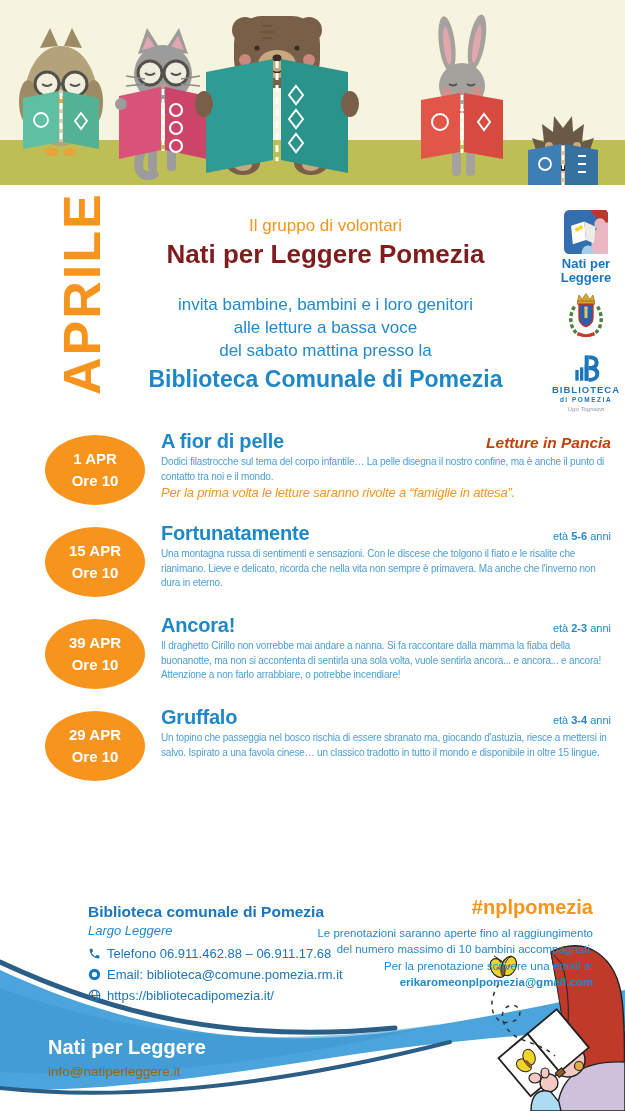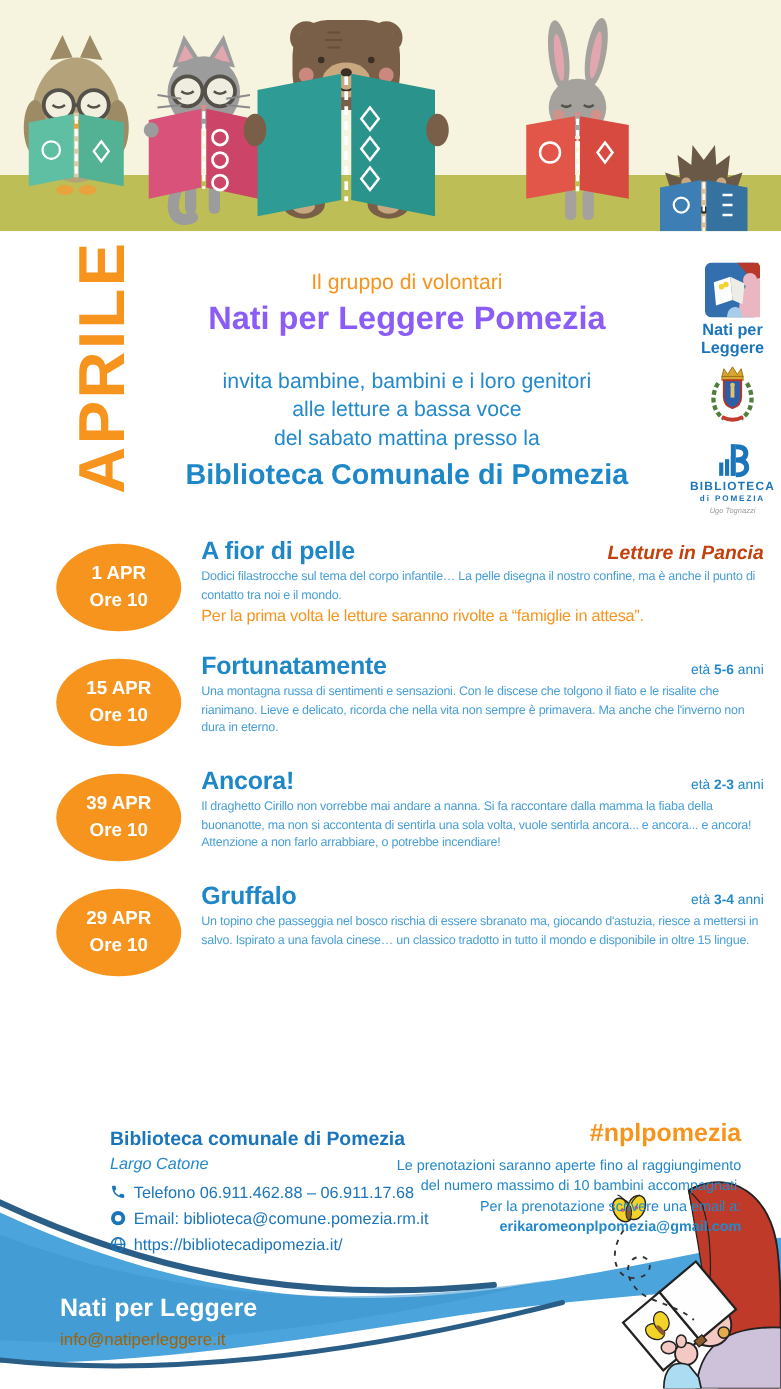--- a/index.html
+++ b/index.html
@@ -7,21 +7,21 @@
   .page{position:relative;width:625px;height:1111px;background:#fff;overflow:hidden;
         font-family:"Liberation Sans",sans-serif;}
   
   .banner{position:absolute;left:0;top:0;width:625px;height:185px;}
   
   .aprile{position:absolute;left:-13px;top:270px;width:190px;height:60px;line-height:60px;
           text-align:center;transform:rotate(-90deg);font-size:52px;font-weight:bold;
           color:#F7941D;letter-spacing:2px;}
   .header-center{position:absolute;left:118px;top:216px;width:415px;text-align:center;}
   .h-intro{color:#F7941D;font-size:17px;}
-  .h-group{color:#8b5cf6;font-size:26px;font-weight:bold;margin:3px 0 24px;}
+  .h-group{color:#7f1d1d;font-size:26px;font-weight:bold;margin:3px 0 24px;}
   .h-invite{color:#2389CB;font-size:17px;line-height:1.35;}
   .h-venue{color:#1E87C8;font-size:23px;font-weight:bold;margin-top:3px;}
   .logos{position:absolute;left:548px;top:210px;width:76px;display:flex;flex-direction:column;
          align-items:center;}
   .npl-label{margin-top:3px;font-size:13px;font-weight:bold;color:#1B75BB;line-height:1.08;text-align:center;}
   .crest{margin-top:6px;}
   .bib{margin-top:15px;display:flex;flex-direction:column;align-items:center;}
   .bib-t1{font-size:9.5px;font-weight:bold;color:#1B75BB;letter-spacing:1px;margin-top:2px;}
   .bib-t2{font-size:6.5px;font-weight:bold;color:#1B75BB;letter-spacing:1.5px;margin-top:1px;}
   .bib-t3{font-size:6px;color:#999;margin-top:3px;font-style:italic;}
@@ -31,21 +31,21 @@
   .badge{width:100px;min-width:100px;height:70px;border-radius:50%;background:#F7941D;color:#fff;
          font-weight:bold;font-size:15px;line-height:1.45;display:flex;flex-direction:column;
          justify-content:center;align-items:center;margin-top:5px;}
   .event-body{flex:1;}
   .event-head{display:flex;justify-content:space-between;align-items:baseline;}
   .event-title{font-size:20px;font-weight:bold;color:#1E87C8;letter-spacing:-0.2px;}
   .event-tag{color:#c2410c;font-style:italic;font-weight:bold;font-size:15.5px;}
   .event-age{color:#2389CB;font-size:11px;}
   .event-age b{font-weight:bold;}
   .event-desc{color:#4A9FD6;font-size:10px;letter-spacing:-0.2px;line-height:1.45;margin-top:2px;}
-  .event-note{color:#F7941D;font-size:13px;letter-spacing:-0.2px;line-height:1.45;}
+  .event-note{color:#F7941D;font-size:13px;letter-spacing:-0.2px;line-height:1.45;font-style:italic;}
   
   .waves{position:absolute;left:0;top:940px;z-index:1;}
   .person{position:absolute;left:465px;top:930px;z-index:2;}
   .library{position:absolute;left:88px;top:903px;z-index:3;}
   .lib-name{font-size:15.5px;font-weight:bold;color:#1B75BB;}
   .lib-addr{font-size:13px;font-style:italic;color:#2389CB;margin:2px 0 8px;}
   .contact-row{display:flex;align-items:center;gap:6px;color:#1B75BB;font-size:13px;margin-bottom:6px;}
   .booking{position:absolute;right:32px;top:876px;width:285px;text-align:right;z-index:3;margin-top:20px;}
   .hashtag{font-size:20px;font-weight:bold;color:#F7941D;margin-bottom:6px;}
   .booking-line{font-size:11.5px;color:#2389CB;line-height:1.42;}
@@ -297,21 +297,21 @@
 
   <svg class="waves" viewBox="0 0 625 171" width="625" height="171">
     <path d="M0,22 C120,78 240,103 395,88" stroke="#2B5E86" stroke-width="5" fill="none" stroke-linecap="round"></path>
     <path d="M0,30 C130,90 255,112 405,90 C505,75 575,58 625,50 L625,88 C520,95 430,102 330,118 C220,135 105,152 0,150 Z" fill="#4BA4DB"></path>
     <path d="M0,48 C140,100 280,108 440,84 C340,108 170,142 0,132 Z" fill="#3E95CE" opacity="0.55"></path>
     <path d="M0,148 C140,163 300,140 450,102" stroke="#2B5E86" stroke-width="4" fill="none" stroke-linecap="round"></path>
   </svg>
 
   <div class="library">
     <div class="lib-name">Biblioteca comunale di Pomezia</div>
-    <div class="lib-addr">Largo Catone</div>
+    <div class="lib-addr">Largo Leggere</div>
     <div class="contact-row">
       <svg viewBox="0 0 24 24" width="13" height="13">
           <path d="M6.62 10.79c1.44 2.83 3.76 5.14 6.59 6.59l2.2-2.21c.27-.27.67-.36 1.02-.24 1.12.37 2.33.57 3.57.57.55 0 1 .45 1 1V20c0 .55-.45 1-1 1-9.39 0-17-7.61-17-17 0-.55.45-1 1-1h3.5c.55 0 1 .45 1 1 0 1.25.2 2.45.57 3.57.11.35.03.74-.25 1.02l-2.2 2.2z" fill="#1B75BB"></path>
         </svg>
       <span>Telefono 06.911.462.88 – 06.911.17.68</span>
     </div>
     <div class="contact-row">
       <svg viewBox="0 0 16 16" width="13" height="13">
           <circle cx="8" cy="8" r="7" fill="#1B75BB"></circle>
           <circle cx="8" cy="8" r="3.2" fill="#fff"></circle>

